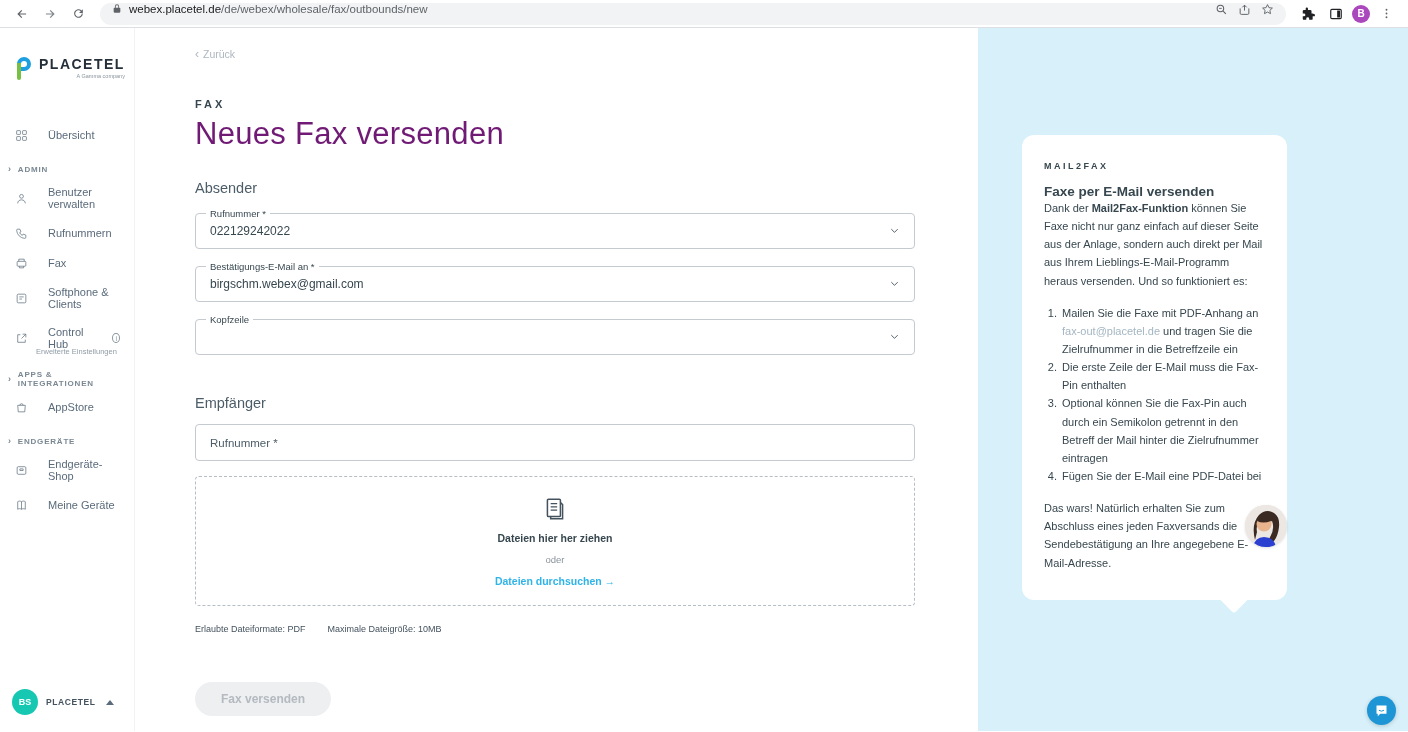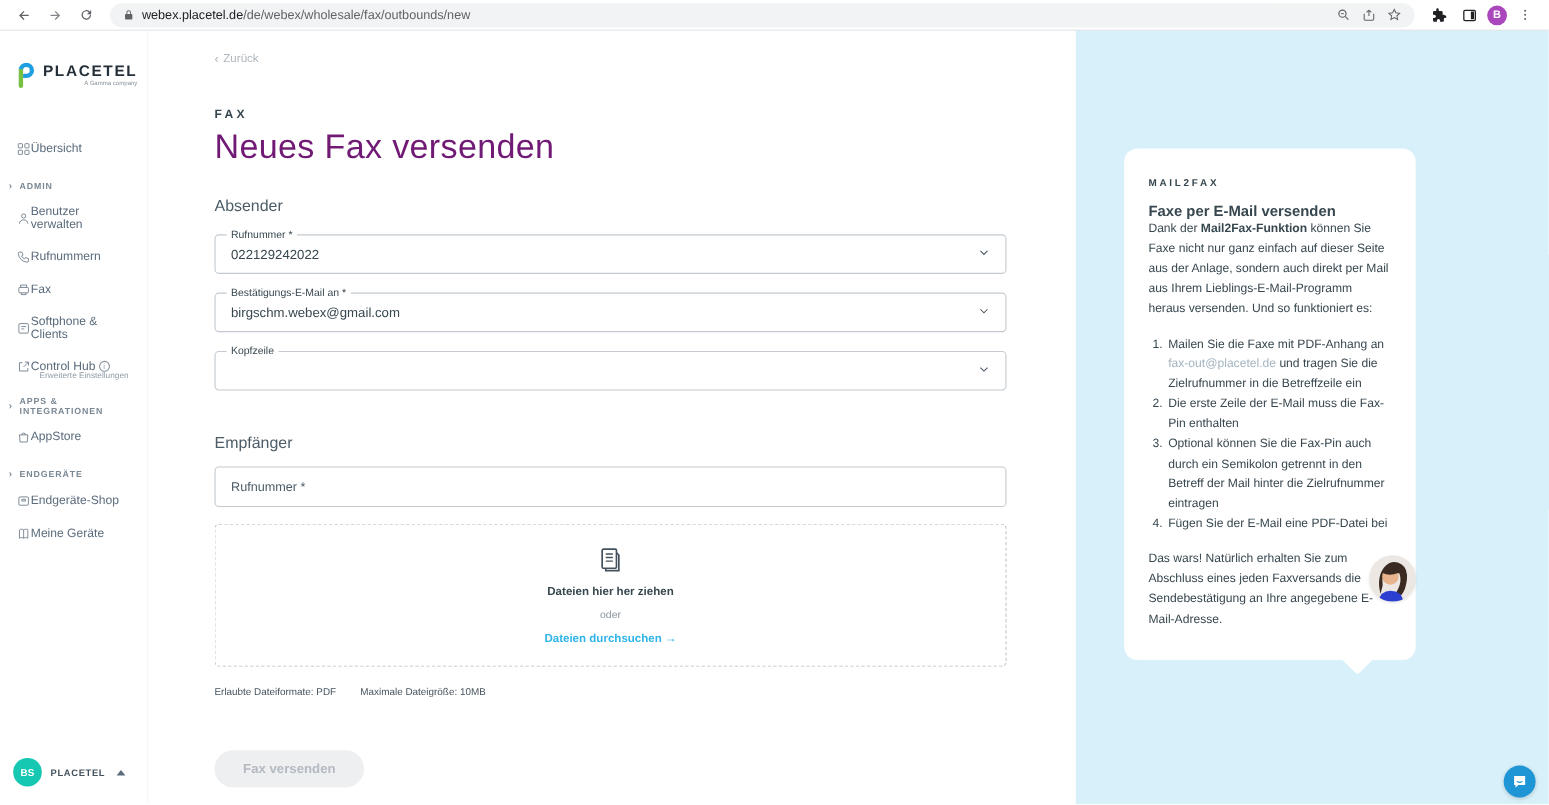--- a/index.html
+++ b/index.html
@@ -3,38 +3,38 @@
 <meta charset="utf-8">
 <style>
   * { margin:0; padding:0; box-sizing:border-box; }
   html,body { width:1408px; height:732px; overflow:hidden; }
   body { font-family:"Liberation Sans", sans-serif; background:#fff; color:#37474f; }
 
   
   .chrome { height:28px; background:#ffffff; border-bottom:1px solid #dcdfe3; display:flex; align-items:center; padding:0 10px; gap:4px; }
   .nav-ico { width:24px; height:24px; display:flex; align-items:center; justify-content:center; color:#5f6368; flex:0 0 auto; cursor:pointer; }
   .nav-ico svg { display:block; }
-  .omnibox { flex:1 1 auto; height:22px; background:#f1f3f4; border-radius:11px; display:flex; align-items:center; padding:0 12px; gap:7px; margin:0 6px; }
+  .omnibox { flex:1 1 auto; height:22px; background:#f1f3f4; border-radius:11px; display:flex; padding:0 12px; gap:7px; margin:0 6px; }
   .omnibox .url { font-size:11.5px; white-space:nowrap; overflow:hidden; }
   .url .host { color:#202124; }
   .url .path { color:#5f6368; }
   .omni-right { margin-left:auto; display:flex; gap:10px; }
   .chrome-avatar { width:18px; height:18px; border-radius:50%; background:#ab47bc; color:#fff; font-size:10px; font-weight:bold; display:flex; align-items:center; justify-content:center; }
 
   
   .shell { display:flex; height:703px; }
 
   
   .sidebar { width:135px; flex:0 0 135px; background:#fff; border-right:1px solid #f0f2f4; position:relative; padding-top:14px; }
   .logo { display:flex; align-items:flex-start; gap:5px; padding:14px 0 0 14px; }
   .logo-text { display:flex; flex-direction:column; }
   .logo-name { font-size:14px; font-weight:bold; letter-spacing:1.5px; color:#242f3a; }
   .logo-sub { font-size:5.5px; color:#8a949c; align-self:flex-end; margin-top:1px; }
   .side-nav { margin-top:40px; }
-  .side-item { display:flex; align-items:center; gap:0; padding:8px 14px; font-size:11px; color:#5a6b7b; cursor:pointer; }
+  .side-item { display:flex; align-items:center; gap:20px; padding:8px 14px; font-size:11px; color:#5a6b7b; cursor:pointer; }
   .side-item .ic { width:14px; height:14px; flex:0 0 14px; display:flex; align-items:center; justify-content:center; }
   .side-item .ic svg { display:block; stroke:#5a6b7b; fill:none; stroke-width:1.3; }
   .side-sec { display:flex; align-items:center; gap:6px; padding:14px 8px 4px 8px; font-size:8px; font-weight:bold; letter-spacing:0.8px; color:#7a8894; cursor:pointer; }
   .sec-chev { font-size:9px; color:#7a8894; }
   .side-sub { font-size:7.5px; color:#909ca6; padding:0 14px 0 36px; margin-top:-5px; }
   .info-dot { width:10px; height:10px; border:1px solid #8a97a1; border-radius:50%; font-size:7px; color:#8a97a1; display:inline-flex; align-items:center; justify-content:center; margin-left:3px; }
   .side-footer { position:absolute; bottom:8px; left:0; right:8px; display:flex; align-items:center; gap:8px; padding:8px 12px; cursor:pointer; }
   .bs-avatar { width:26px; height:26px; border-radius:50%; background:#16c7b2; color:#fff; font-size:9px; font-weight:bold; display:flex; align-items:center; justify-content:center; }
   .side-footer .nm { font-size:8.5px; font-weight:bold; letter-spacing:0.6px; color:#44525e; }
   .caret-up { margin-left:auto; width:0; height:0; border-left:4px solid transparent; border-right:4px solid transparent; border-bottom:5px solid #5a6b7b; }

